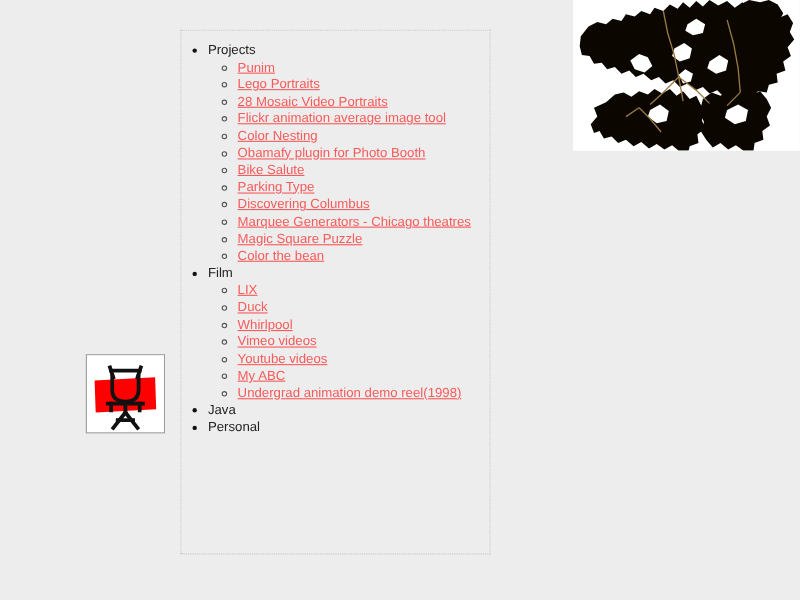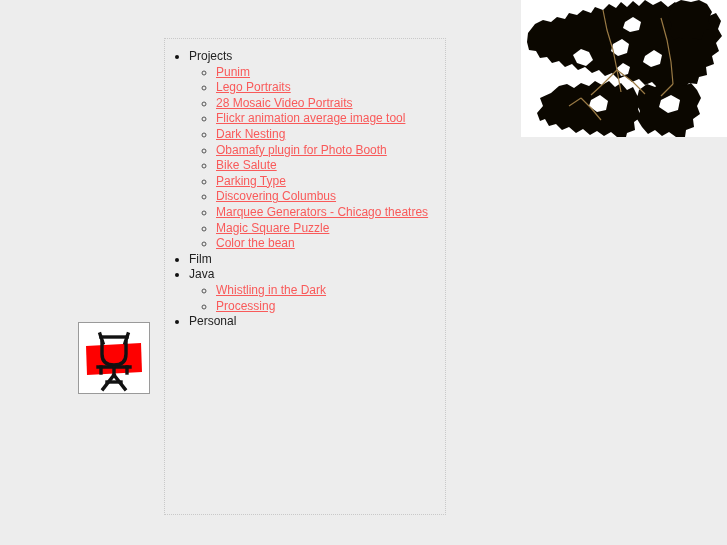--- a/index.html
+++ b/index.html
@@ -42,21 +42,21 @@
     border: 1px solid #9a9a9a;
     background: #ffffff;
     overflow: hidden;
   }
   #logo-thumb svg { display: block; }
 
   
   #content-box {
     position: absolute;
     left: 164px;
-    top: 38px;
+    top: 27px;
     width: 282px;
     height: 477px;
     box-sizing: border-box;
     border: 1px dotted #c9c9c9;
     background: transparent;
   }
 
   ul.nav-list {
     list-style: disc outside;
     margin: 10px 0 0 0;
@@ -174,41 +174,46 @@
 <div id="content-box">
   <ul class="nav-list">
 
     <li>
       <span class="group-label">Projects</span>
       <ul class="sub-list">
         <li><a class="nav-link" href="#">Punim</a></li>
         <li><a class="nav-link" href="#">Lego Portraits</a></li>
         <li><a class="nav-link" href="#">28 Mosaic Video Portraits</a></li>
         <li><a class="nav-link" href="#">Flickr animation average image tool</a></li>
-        <li><a class="nav-link" href="#">Dark Nesting</a></li>
+        <li><a class="nav-link" href="#">Color Nesting</a></li>
         <li><a class="nav-link" href="#">Obamafy plugin for Photo Booth</a></li>
         <li><a class="nav-link" href="#">Bike Salute</a></li>
         <li><a class="nav-link" href="#">Parking Type</a></li>
         <li><a class="nav-link" href="#">Discovering Columbus</a></li>
         <li><a class="nav-link" href="#">Marquee Generators - Chicago theatres</a></li>
         <li><a class="nav-link" href="#">Magic Square Puzzle</a></li>
         <li><a class="nav-link" href="#">Color the bean</a></li>
       </ul>
     </li>
 
     <li>
       <span class="group-label">Film</span>
+      <ul class="sub-list">
+        <li><a class="nav-link" href="#">LIX</a></li>
+        <li><a class="nav-link" href="#">Duck</a></li>
+        <li><a class="nav-link" href="#">Whirlpool</a></li>
+        <li><a class="nav-link" href="#">Vimeo videos</a></li>
+        <li><a class="nav-link" href="#">Youtube videos</a></li>
+        <li><a class="nav-link" href="#">My ABC</a></li>
+        <li><a class="nav-link" href="#">Undergrad animation demo reel(1998)</a></li>
+      </ul>
     </li>
 
     <li>
       <span class="group-label">Java</span>
-      <ul class="sub-list">
-        <li><a class="nav-link" href="#">Whistling in the Dark</a></li>
-        <li><a class="nav-link" href="#">Processing</a></li>
-      </ul>
     </li>
 
     <li>
       <span class="group-label">Personal</span>
     </li>
 
   </ul>
 </div>
 
 </body></html>

